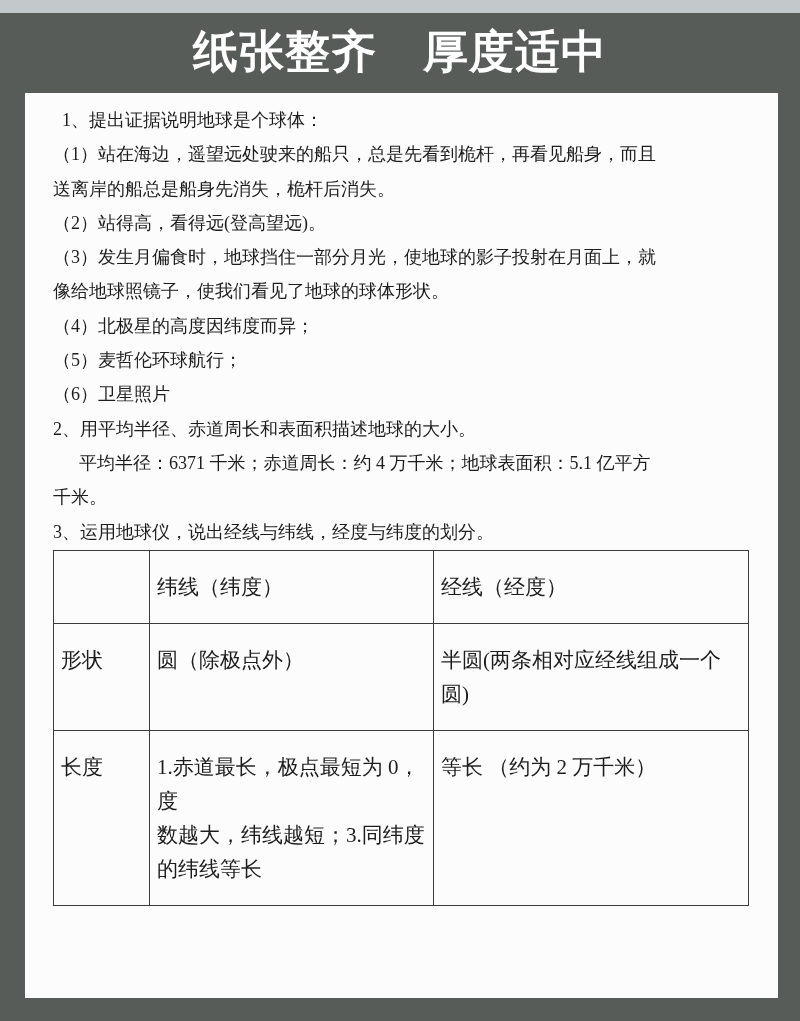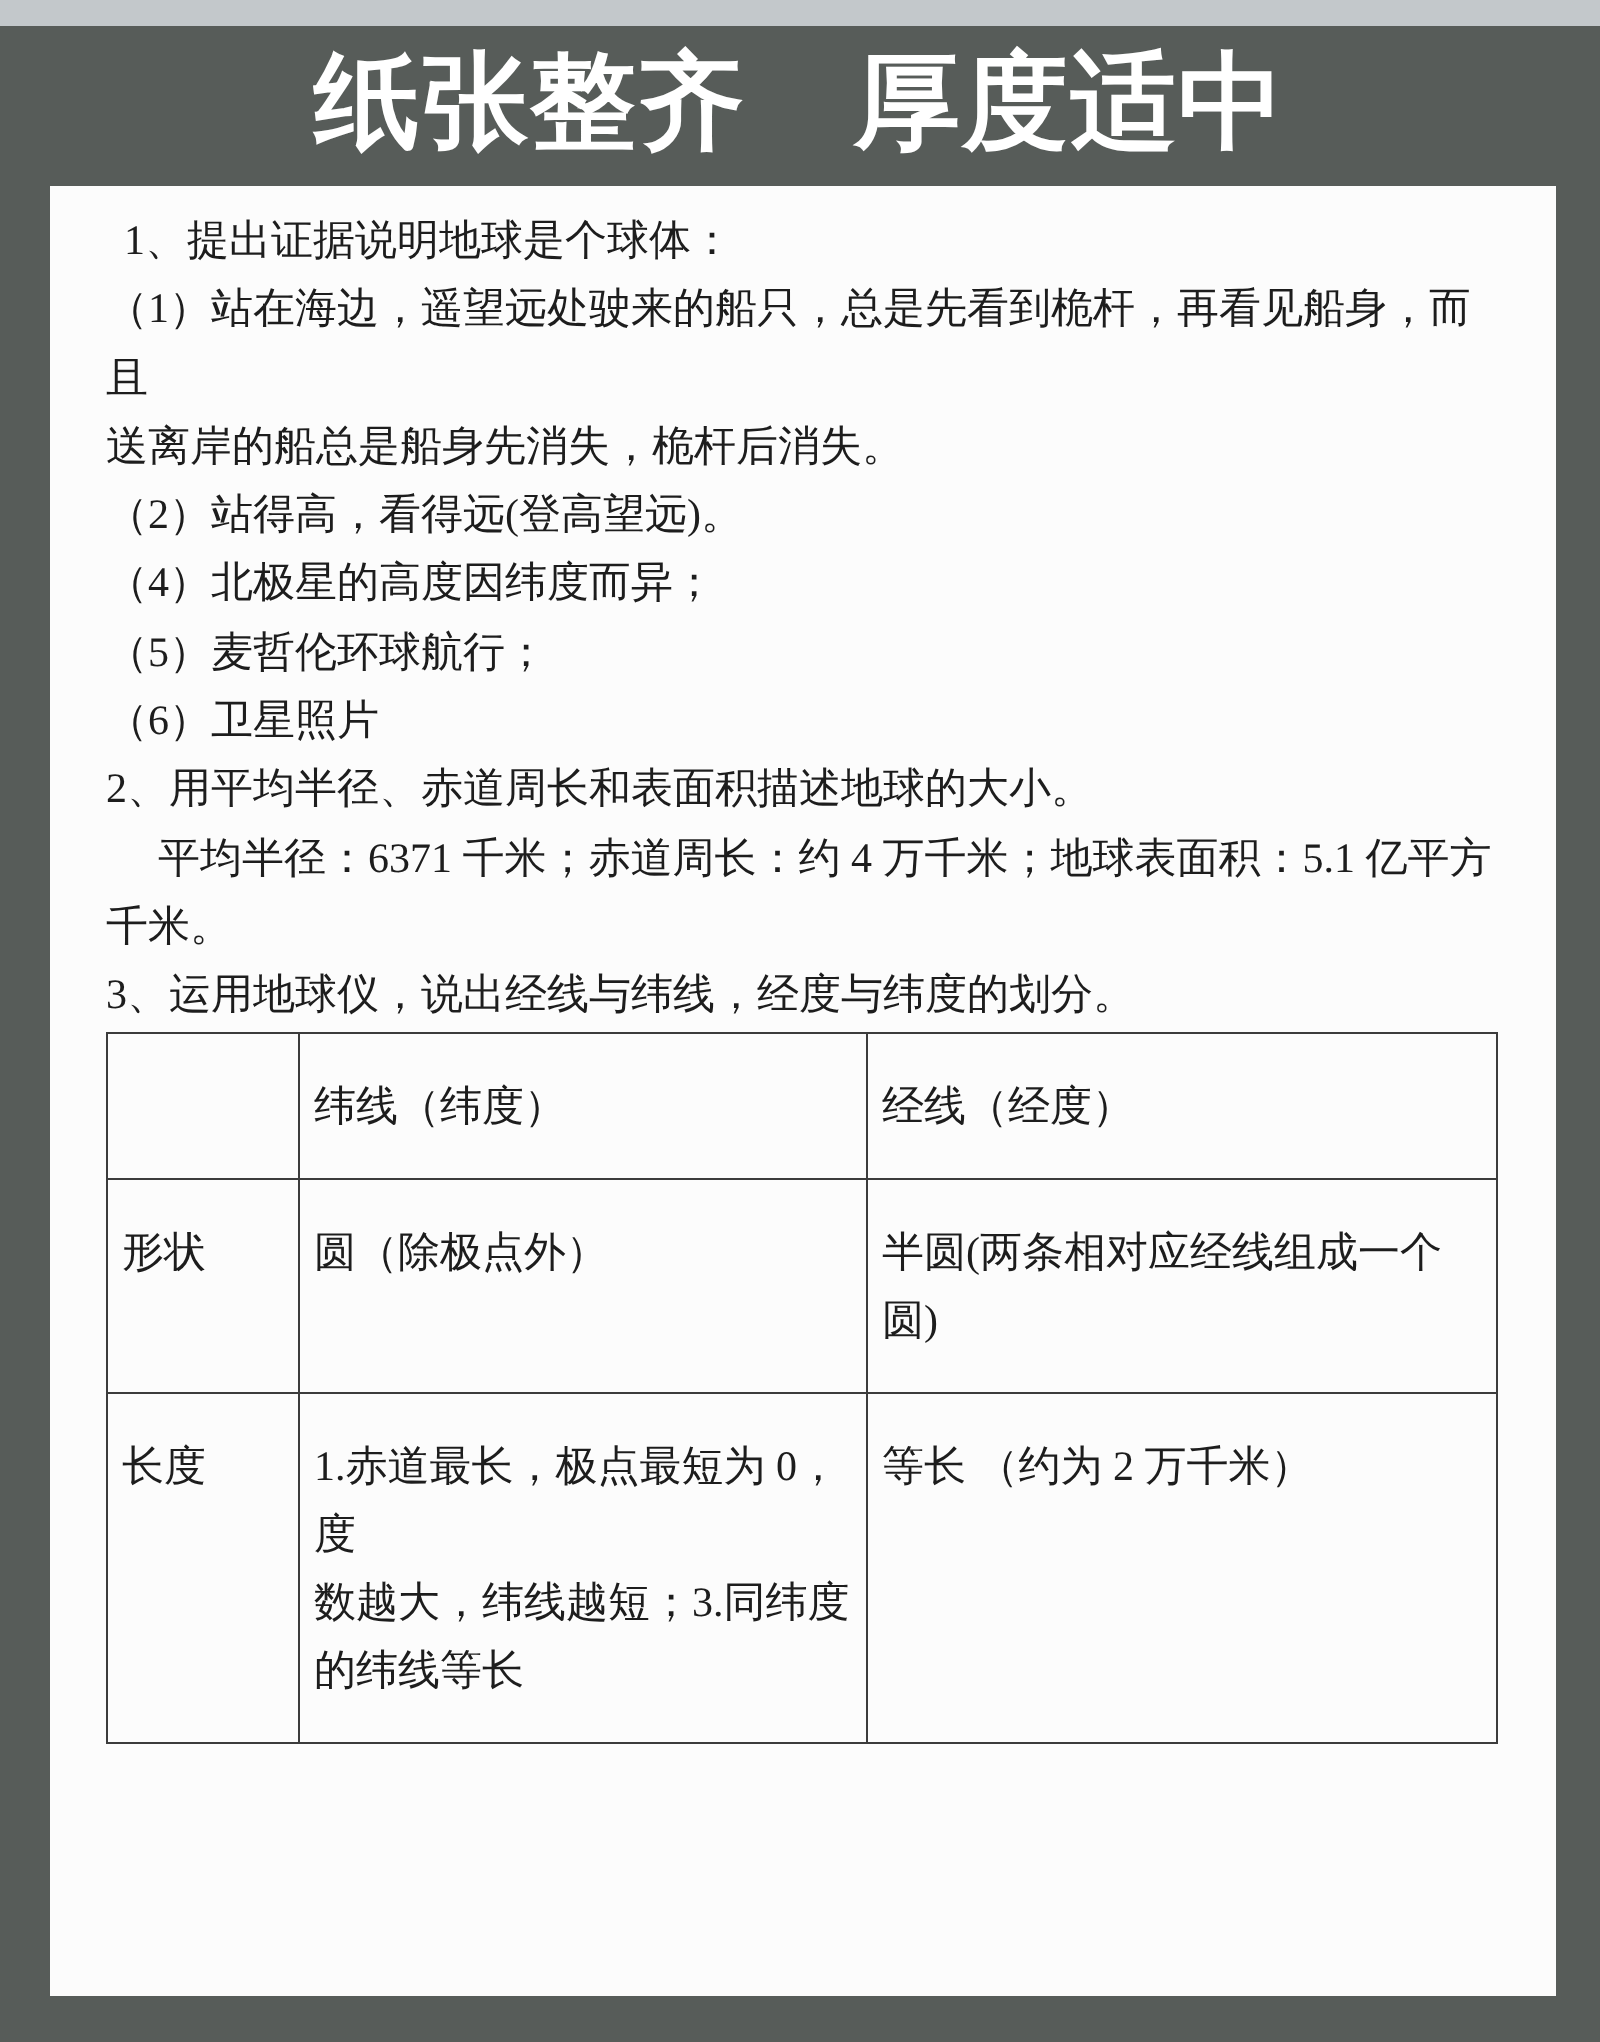--- a/index.html
+++ b/index.html
@@ -14,34 +14,34 @@
   .stage{
     position:relative;width:800px;height:1021px;overflow:hidden;
     background:var(--bg-dark);
     font-family:"Liberation Serif","DejaVu Serif",serif;
   }
   .topbar{position:absolute;top:0;left:0;width:800px;height:13px;background:var(--top-bar);}
   .banner{
     position:absolute;top:21px;left:0;width:800px;height:62px;
     text-align:center;line-height:62px;
     font-family:"Liberation Sans","DejaVu Sans",sans-serif;
-    font-weight:900;font-size:53px;letter-spacing:1px;
+    font-weight:900;font-size:45px;letter-spacing:1px;
     color:var(--banner-text);
   }
   .page{
     position:absolute;left:25px;top:93px;width:753px;height:905px;
     background:var(--page-bg);color:var(--text);
     box-sizing:border-box;padding:10px 28px 0 28px;overflow:hidden;
   }
   .doc-title,.chapter-title{
     margin:0;font-size:20px;line-height:34px;font-weight:700;text-align:center;
   }
   .section-heading{margin:0;font-size:22px;line-height:34px;font-weight:700;}
   .para{
-    margin:0;font-size:21px;line-height:34.3px;
+    margin:0;font-size:18px;line-height:34.3px;
     white-space:pre-wrap;text-align:left;
   }
   .indent-num{text-indent:9px;}
   .indent-lg{text-indent:26px;}
   table.cmp{
     border-collapse:collapse;table-layout:fixed;width:695px;margin-top:1px;
   }
   table.cmp th,table.cmp td{
     border:1.5px solid var(--table-border);
     font-size:21px;line-height:34px;font-weight:400;
@@ -58,20 +58,22 @@
 <div class="stage">
   <div class="topbar"></div>
   <div class="banner">纸张整齐　厚度适中</div>
 
   <div class="page">
 
     <p class="para indent-num">1、提出证据说明地球是个球体：</p>
     <p class="para">（1）站在海边，遥望远处驶来的船只，总是先看到桅杆，再看见船身，而且
 送离岸的船总是船身先消失，桅杆后消失。</p>
     <p class="para">（2）站得高，看得远(登高望远)。</p>
+    <p class="para">（3）发生月偏食时，地球挡住一部分月光，使地球的影子投射在月面上，就
+像给地球照镜子，使我们看见了地球的球体形状。</p>
     <p class="para">（4）北极星的高度因纬度而异；</p>
     <p class="para">（5）麦哲伦环球航行；</p>
     <p class="para">（6）卫星照片</p>
     <p class="para">2、用平均半径、赤道周长和表面积描述地球的大小。</p>
     <p class="para indent-lg">平均半径：6371 千米；赤道周长：约 4 万千米；地球表面积：5.1 亿平方
 千米。</p>
     <p class="para">3、运用地球仪，说出经线与纬线，经度与纬度的划分。</p>
 
     <table class="cmp">
       <colgroup>

